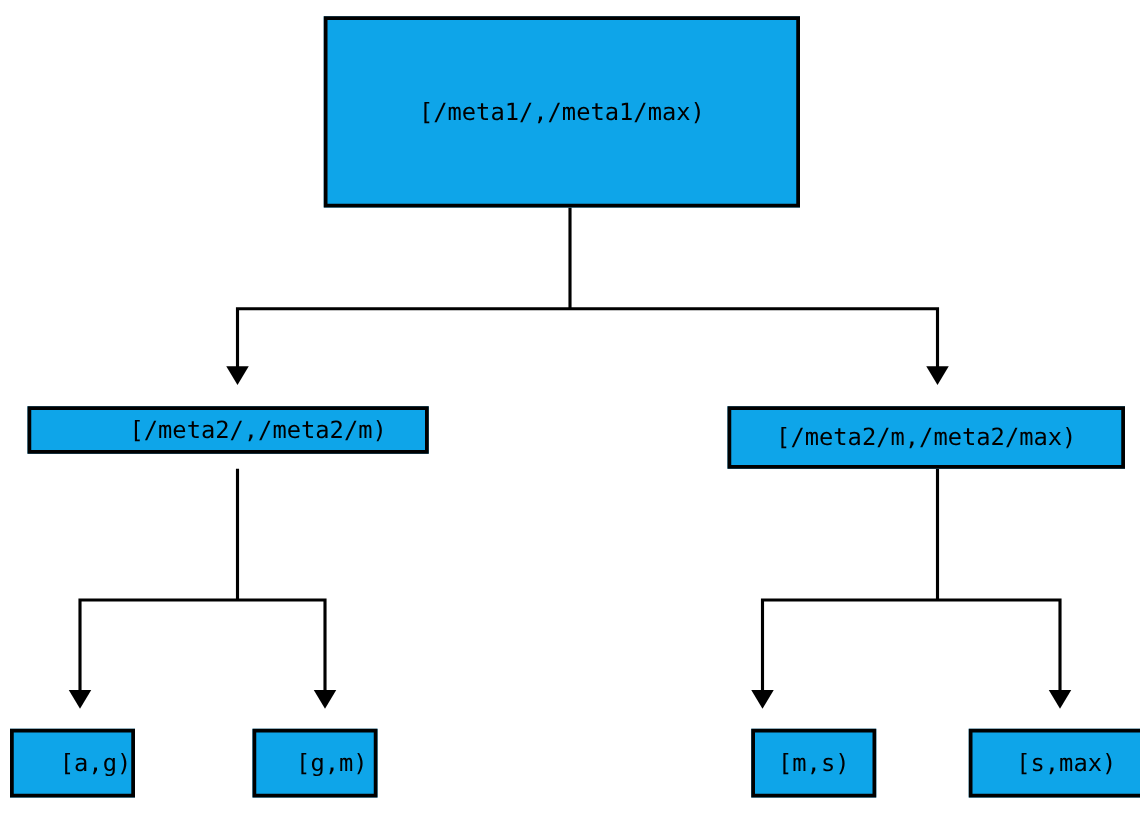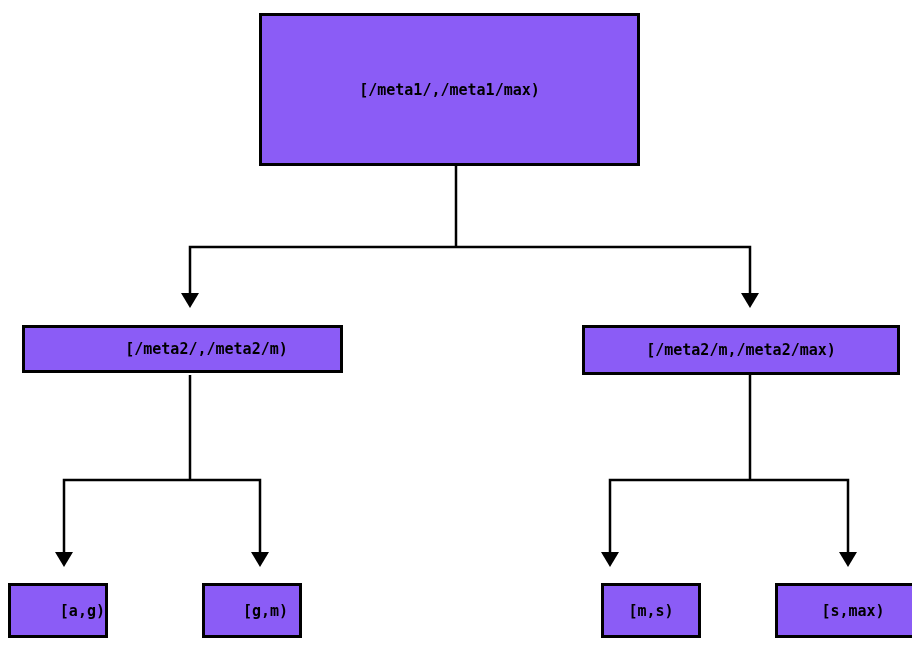--- a/index.html
+++ b/index.html
@@ -19,31 +19,31 @@
     position: absolute;
     left: 0;
     top: 0;
     width: 912px;
     height: 652px;
   }
   .node {
     position: absolute;
     box-sizing: border-box;
     border: 3px solid #000000;
-    background: #8b5cf6;
+    background: #0ea5e9;
     color: #000000;
     display: flex;
     align-items: center;
     justify-content: center;
-    font-weight: bold;
-    font-size: 15px;
+    font-weight: normal;
+    font-size: 19px;
     white-space: nowrap;
   }
   .node-root   { left: 259px; top: 13px;  width: 381px; height: 153px; }
-  .node-l2a    { left: 22px;  top: 325px; width: 321px; height: 48px; padding-left: 48px; }
+  .node-l2a    { left: 22px;  top: 325px; width: 321px; height: 38px; padding-left: 48px; }
   .node-l2b    { left: 582px; top: 325px; width: 318px; height: 50px; }
   .node-leaf1  { left: 8px;   top: 583px; width: 100px; height: 55px; justify-content: flex-end; }
   .node-leaf2  { left: 202px; top: 583px; width: 100px; height: 55px; padding-left: 27px; }
   .node-leaf3  { left: 553px; top: 583px; width: 100px; height: 55px; margin-left: 48px; }
   .node-leaf4  { left: 775px; top: 583px; width: 156px; height: 55px; }
   .edge {
     stroke: #000000;
     stroke-width: 2.5;
     fill: none;
   }

